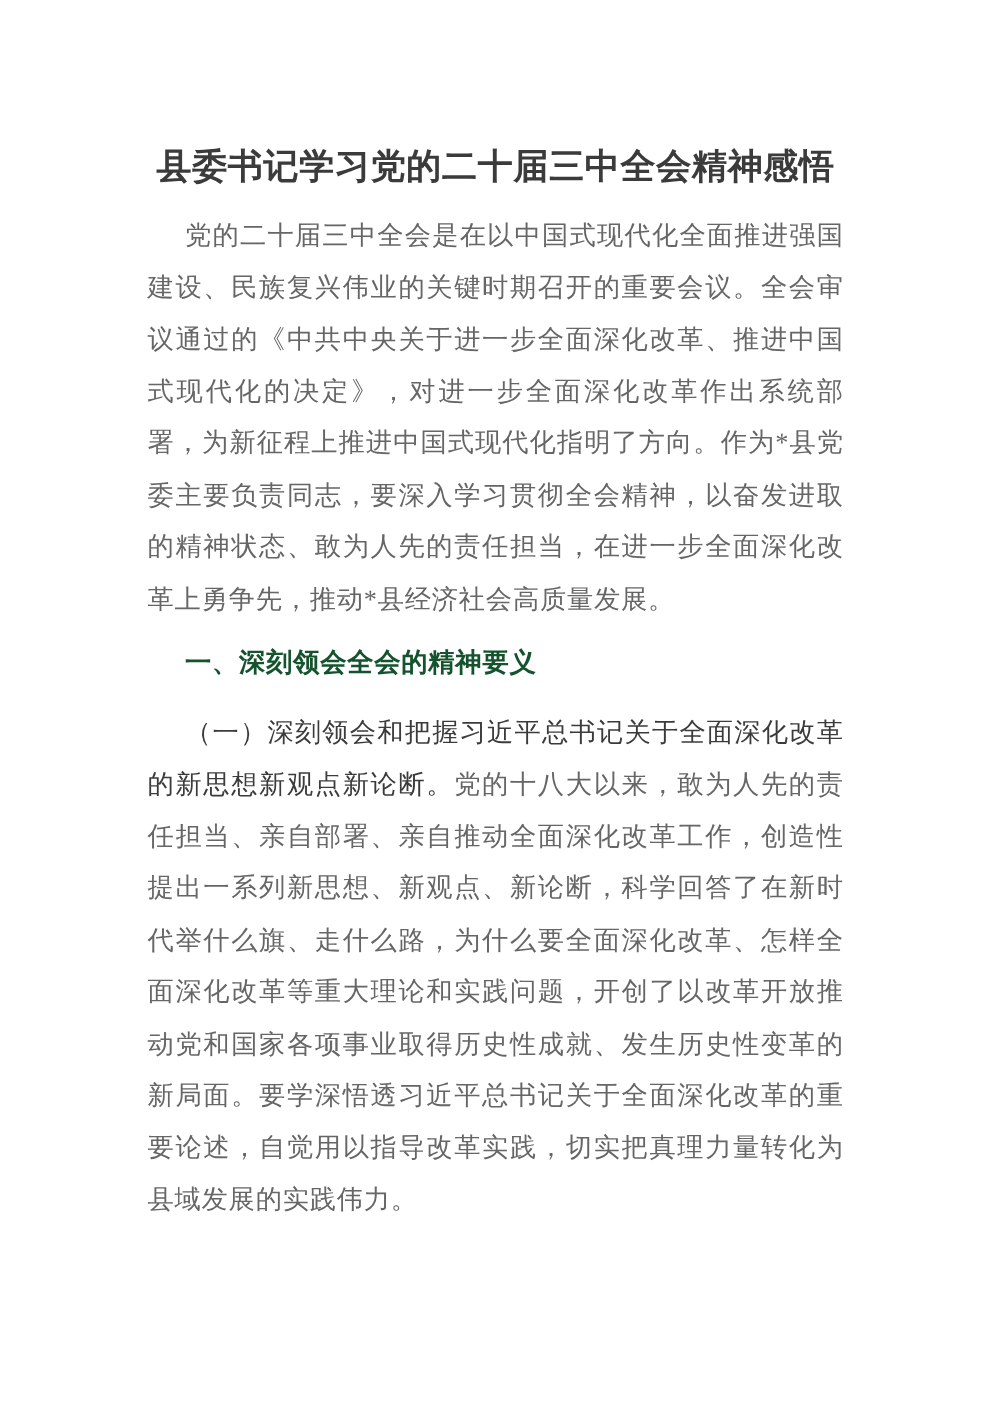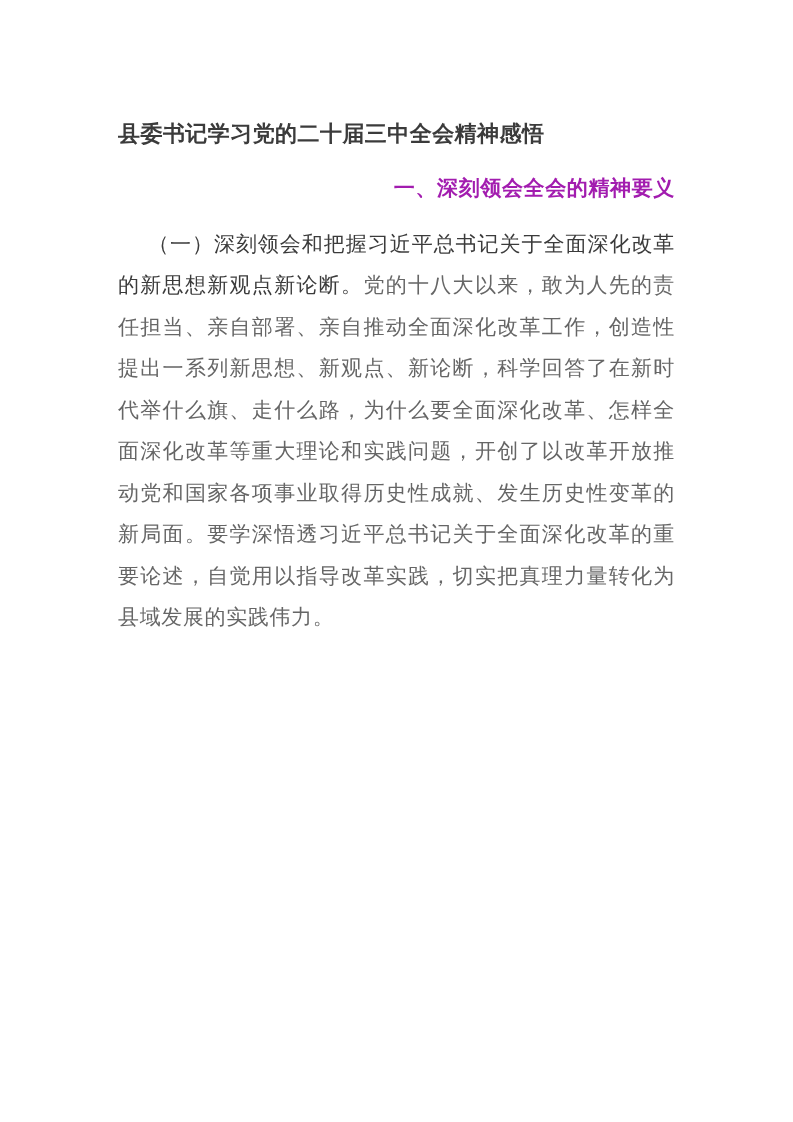--- a/index.html
+++ b/index.html
@@ -15,55 +15,55 @@
   }
   .page {
     box-sizing: border-box;
     width: 793px;
     height: 1122px;
     padding: 120px 118px 40px 118px;
     background: #ffffff;
   }
   .doc-title {
     margin: 0 0 20px 0;
-    font-size: 22px;
+    font-size: 28px;
     line-height: 28px;
     font-weight: 700;
-    text-align: left;
+    text-align: center;
     color: #3b3b3b;
     letter-spacing: 0.02em;
   }
   .body-text {
     margin: 0;
     font-size: 21px;
     line-height: 41.5px;
     color: #666666;
     text-align: justify;
     text-justify: inter-character;
     letter-spacing: 0.03em;
     text-indent: 30px;
   }
   .section-heading {
     margin: 10px 0 14px 0;
     font-size: 21px;
     line-height: 41.5px;
     font-weight: 700;
-    color: #a21caf;
+    color: #14532d;
     letter-spacing: 0.03em;
     text-indent: 30px;
-    text-align: right;
   }
   .lead-bold {
     font-weight: 400;
     color: #3b3b3b;
   }
 </style>
 </head>
 <body>
 
 <div class="page">
   <h1 class="doc-title">县委书记学习党的二十届三中全会精神感悟</h1>
 
+  <p class="body-text">党的二十届三中全会是在以中国式现代化全面推进强国建设、民族复兴伟业的关键时期召开的重要会议。全会审议通过的《中共中央关于进一步全面深化改革、推进中国式现代化的决定》，对进一步全面深化改革作出系统部署，为新征程上推进中国式现代化指明了方向。作为*县党委主要负责同志，要深入学习贯彻全会精神，以奋发进取的精神状态、敢为人先的责任担当，在进一步全面深化改革上勇争先，推动*县经济社会高质量发展。</p>
 
   <h2 class="section-heading">一、深刻领会全会的精神要义</h2>
 
   <p class="body-text"><span class="lead-bold">（一）深刻领会和把握习近平总书记关于全面深化改革的新思想新观点新论断。</span><span>党的十八大以来，敢为人先的责任担当、亲自部署、亲自推动全面深化改革工作，创造性提出一系列新思想、新观点、新论断，科学回答了在新时代举什么旗、走什么路，为什么要全面深化改革、怎样全面深化改革等重大理论和实践问题，开创了以改革开放推动党和国家各项事业取得历史性成就、发生历史性变革的新局面。要学深悟透习近平总书记关于全面深化改革的重要论述，自觉用以指导改革实践，切实把真理力量转化为县域发展的实践伟力。</span></p>
 </div>
 
 </body></html>

